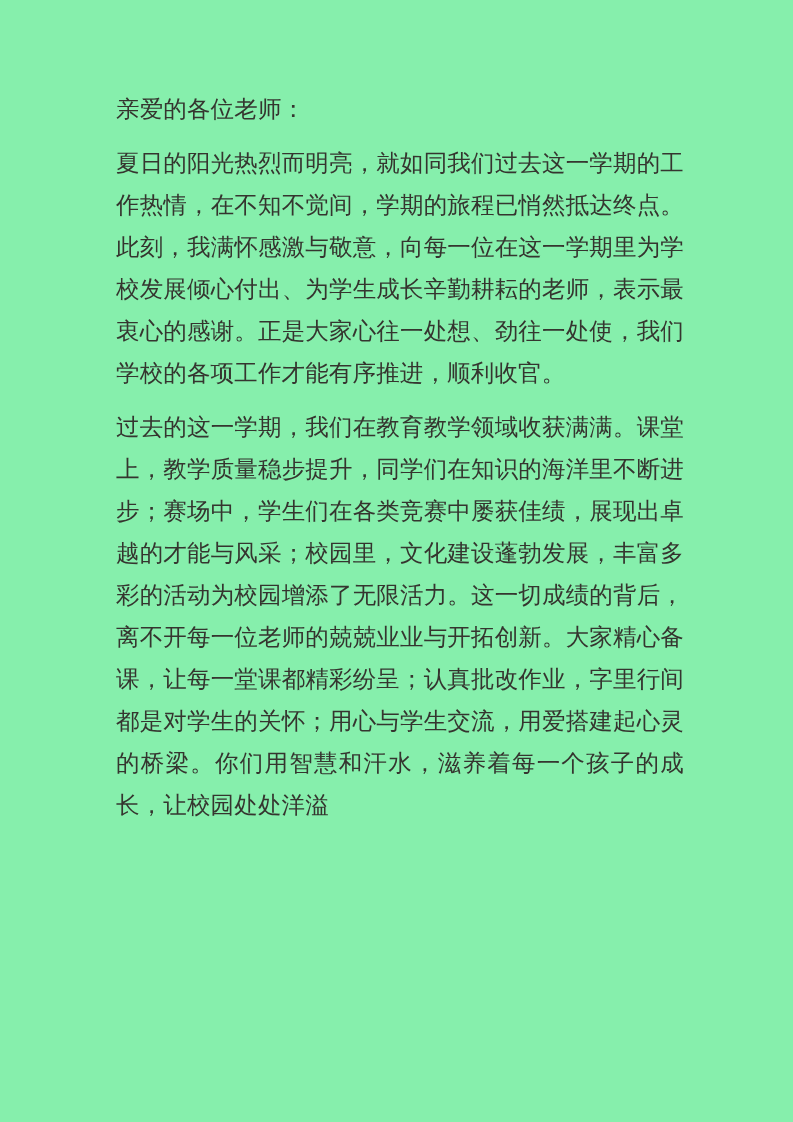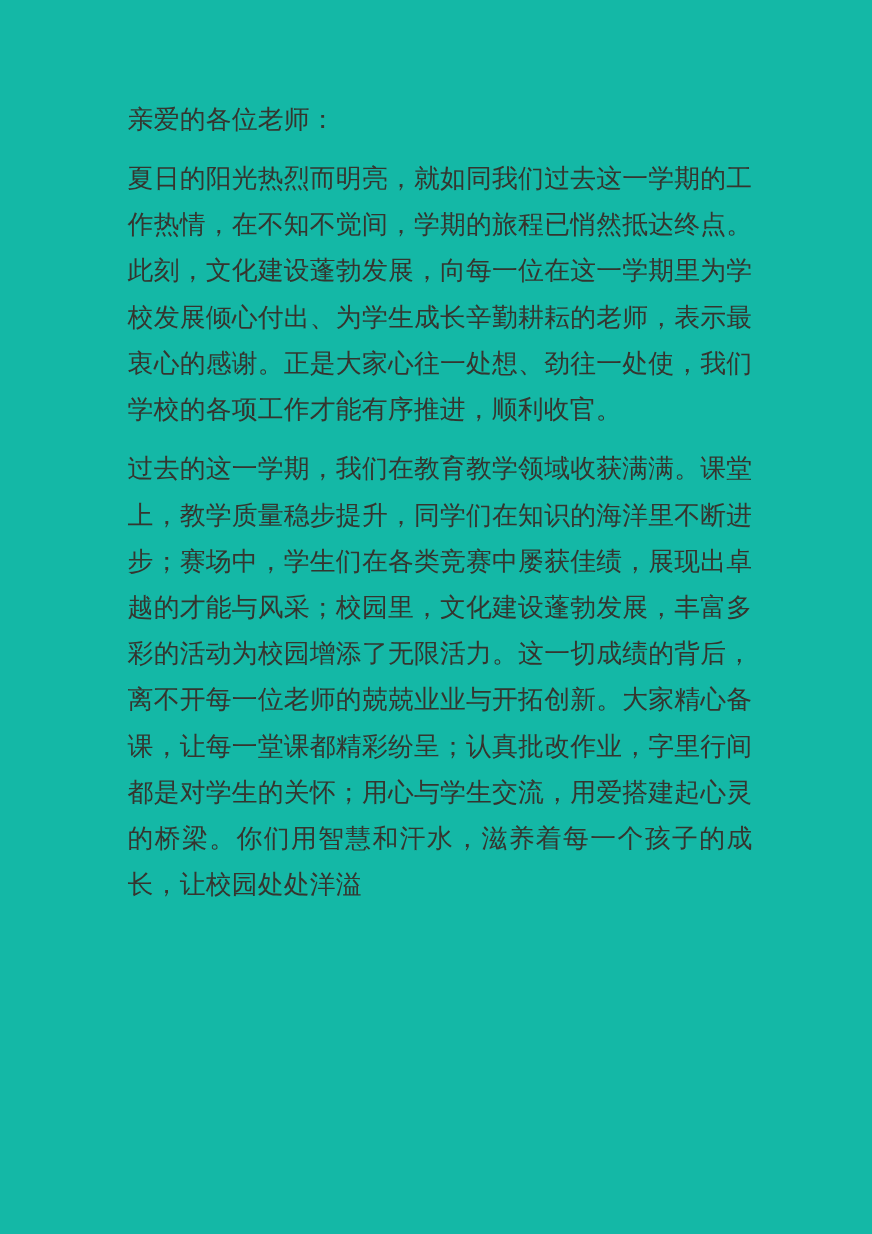--- a/index.html
+++ b/index.html
@@ -12,21 +12,21 @@
     height: 1122px;
     background: #ffffff;
     font-family: "Liberation Serif", "DejaVu Serif", serif;
     overflow: hidden;
   }
 
   .page {
     position: relative;
     width: 793px;
     height: 1122px;
-    background: #14b8a6;
+    background: #86efac;
     box-sizing: border-box;
   }
 
   .doc-body {
     position: absolute;
     left: 116px;
     top: 88px;
     width: 568px;
   }
 
@@ -54,19 +54,19 @@
 </style>
 </head>
 <body>
 
 <div class="page">
   <div class="doc-body">
 
     <p class="para short">亲爱的各位老师：</p>
 
 
-    <p class="para">夏日的阳光热烈而明亮，就如同我们过去这一学期的工作热情，在不知不觉间，学期的旅程已悄然抵达终点。此刻，文化建设蓬勃发展，向每一位在这一学期里为学校发展倾心付出、为学生成长辛勤耕耘的老师，表示最衷心的感谢。正是大家心往一处想、劲往一处使，我们学校的各项工作才能有序推进，顺利收官。</p>
+    <p class="para">夏日的阳光热烈而明亮，就如同我们过去这一学期的工作热情，在不知不觉间，学期的旅程已悄然抵达终点。此刻，我满怀感激与敬意，向每一位在这一学期里为学校发展倾心付出、为学生成长辛勤耕耘的老师，表示最衷心的感谢。正是大家心往一处想、劲往一处使，我们学校的各项工作才能有序推进，顺利收官。</p>
 
 
     <p class="para">过去的这一学期，我们在教育教学领域收获满满。课堂上，教学质量稳步提升，同学们在知识的海洋里不断进步；赛场中，学生们在各类竞赛中屡获佳绩，展现出卓越的才能与风采；校园里，文化建设蓬勃发展，丰富多彩的活动为校园增添了无限活力。这一切成绩的背后，离不开每一位老师的兢兢业业与开拓创新。大家精心备课，让每一堂课都精彩纷呈；认真批改作业，字里行间都是对学生的关怀；用心与学生交流，用爱搭建起心灵的桥梁。你们用智慧和汗水，滋养着每一个孩子的成长，让校园处处洋溢</p>
 
   </div>
 </div>
 
 </body></html>

